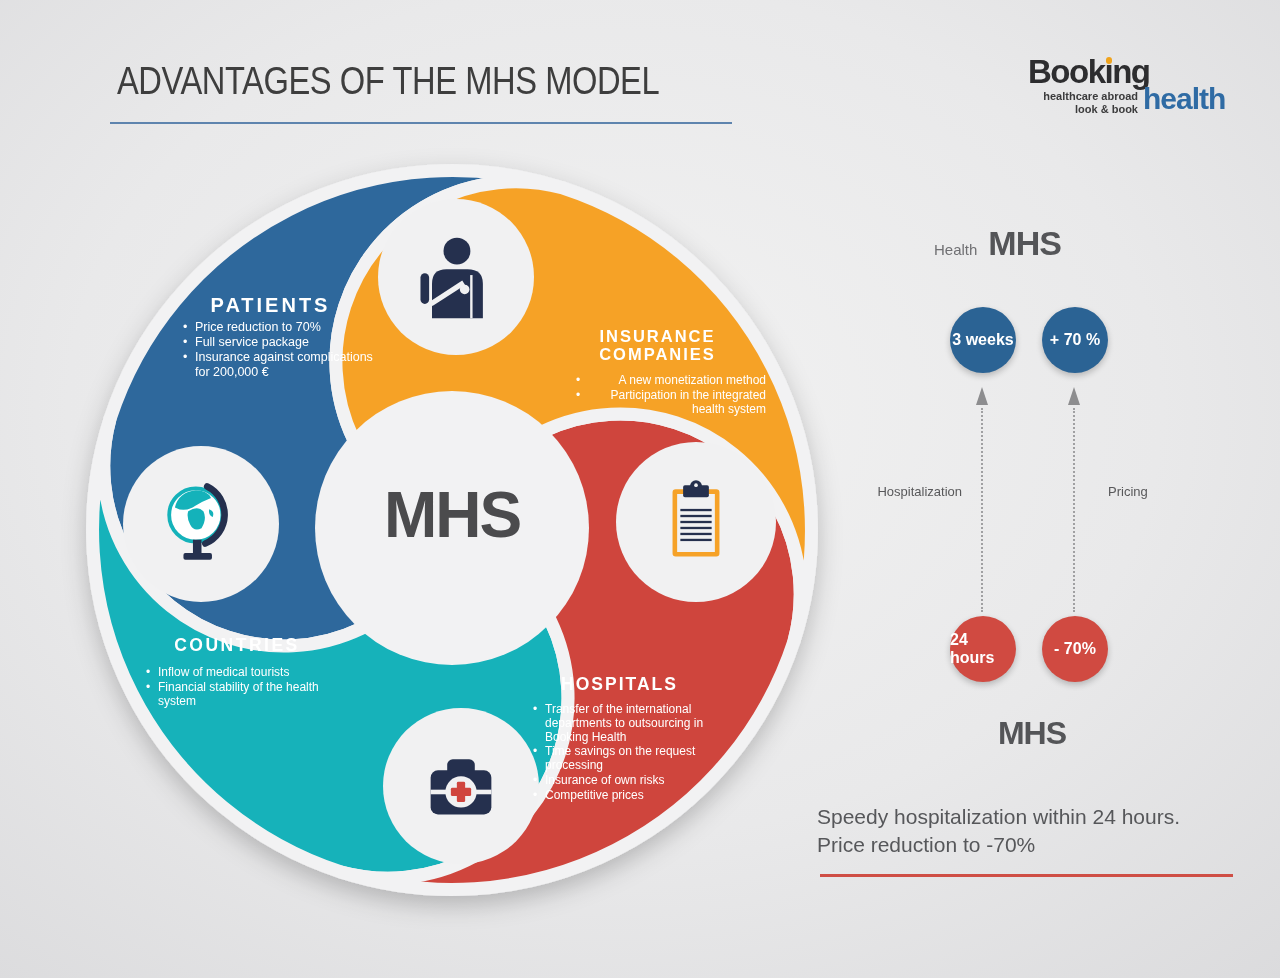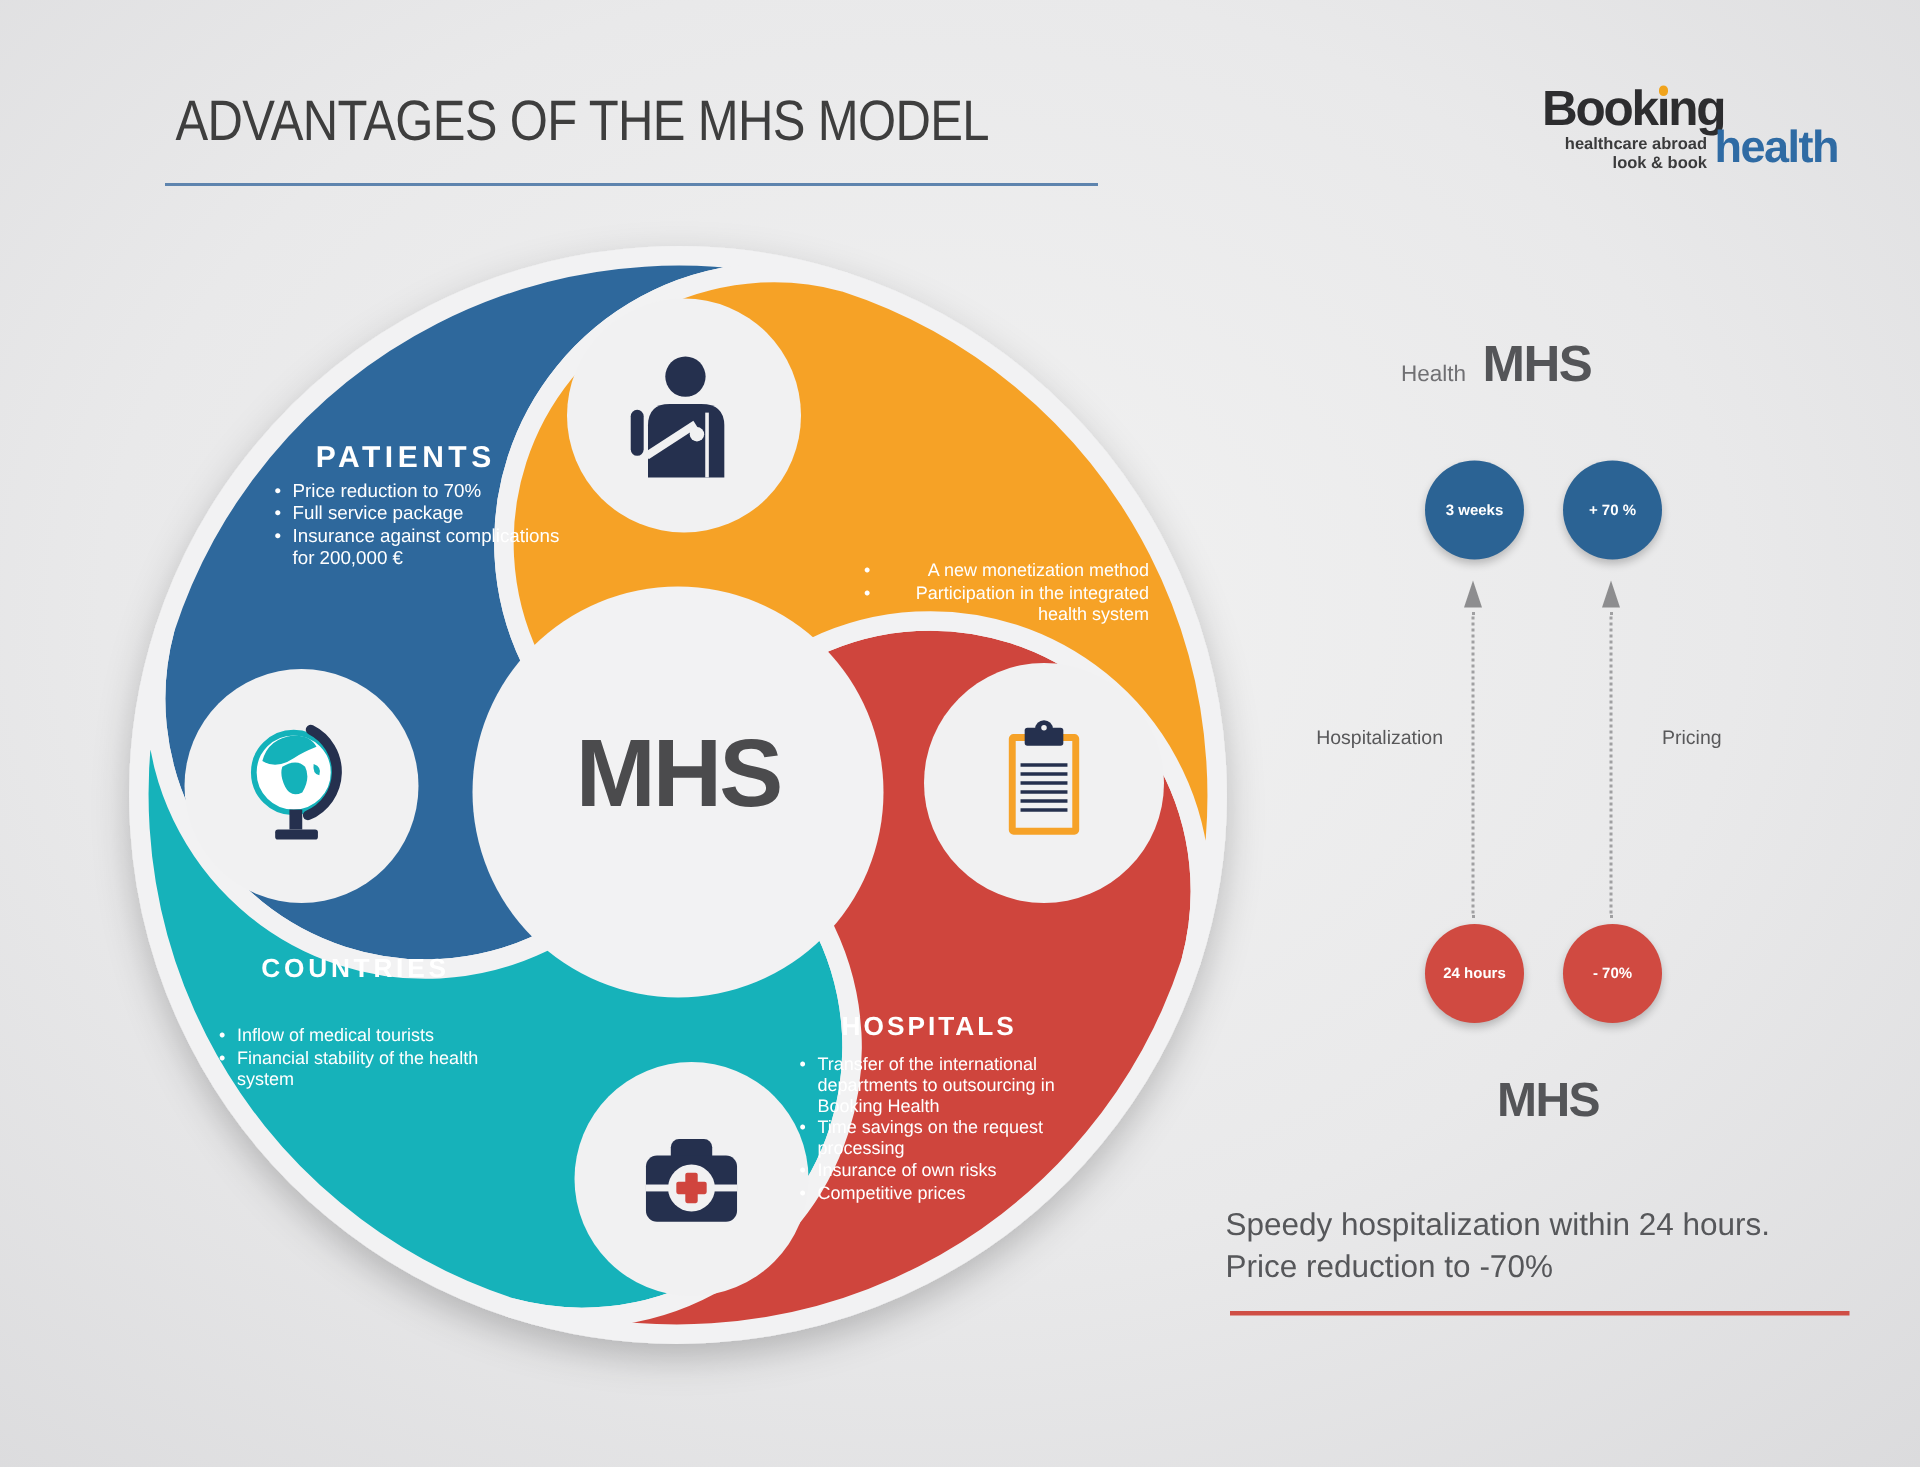--- a/index.html
+++ b/index.html
@@ -29,34 +29,34 @@
   .seg-title{color:#fff;font-weight:bold;text-align:center;}
   .seg-list{color:#fff;margin:0;padding:0;list-style:none;}
   .seg-list li{position:relative;padding-left:12px;margin:0 0 1px 0;}
   .seg-list li::before{content:"\2022";position:absolute;left:0;top:0;}
 
   .patients-title{left:158px;top:294px;width:225px;font-size:20px;letter-spacing:3px;}
   .patients-list{left:183px;top:320px;width:205px;font-size:12.5px;line-height:14.2px;}
   .insurance-title{left:570px;top:328px;width:175px;font-size:16.5px;letter-spacing:2px;line-height:17.5px;}
   .insurance-list{left:576px;top:374px;width:190px;font-size:12px;line-height:13.8px;text-align:right;}
   .countries-title{left:142px;top:635px;width:190px;font-size:17.5px;letter-spacing:2.5px;}
-  .countries-list{left:146px;top:684px;width:200px;font-size:12px;line-height:13.8px;}
+  .countries-list{left:146px;top:666px;width:200px;font-size:12px;line-height:13.8px;}
   .hospitals-title{left:537px;top:674px;width:165px;font-size:17.5px;letter-spacing:2px;}
   .hospitals-list{left:533px;top:703px;width:185px;font-size:12px;line-height:13.8px;}
 
   .center-label{left:332px;top:478px;width:240px;text-align:center;font-size:64px;font-weight:bold;
     color:#4b4b4d;letter-spacing:-2px;}
 
   
   .without-row{left:934px;top:224px;display:flex;align-items:baseline;gap:11px;}
   .without-word{font-size:15px;color:#707073;}
   .brand-big{font-size:34px;font-weight:bold;color:#545558;letter-spacing:-1px;}
 
   .bubble{width:66px;height:66px;border-radius:50%;display:flex;align-items:center;justify-content:center;
-    color:#fff;font-size:10px;font-weight:bold;box-shadow:0 3px 6px rgba(0,0,0,0.22);}
+    color:#fff;font-size:16px;font-weight:bold;box-shadow:0 3px 6px rgba(0,0,0,0.22);}
   .bubble.blue{background:#2b6394;}
   .bubble.red{background:#d04a41;}
 
   .dotline{border-left:2px dotted #a0a0a2;height:204px;top:408px;}
   .arrowhead{width:0;height:0;border-left:6px solid transparent;border-right:6px solid transparent;
     border-bottom:18px solid #8d8d8f;top:387px;}
 
   .axis-label{font-size:13px;color:#58585a;top:484px;}
   .axis-label.left{left:858px;width:104px;text-align:right;}
   .axis-label.right{left:1108px;width:90px;text-align:left;}
@@ -152,20 +152,21 @@
       </div>
       <div class="logo-health">health</div>
     </div>
   </div>
   <ul class="abs seg-list patients-list">
     <li>Price reduction to 70%</li>
     <li>Full service package</li>
     <li>Insurance against complications for 200,000 €</li>
   </ul>
 
+  <div class="abs seg-title insurance-title">INSURANCE COMPANIES</div>
   <ul class="abs seg-list insurance-list">
     <li>A new monetization method</li>
     <li>Participation in the integrated health system</li>
   </ul>
 
   <div class="abs seg-title countries-title">COUNTRIES</div>
   <ul class="abs seg-list countries-list">
     <li>Inflow of medical tourists</li>
     <li>Financial stability of the health system</li>
   </ul>

